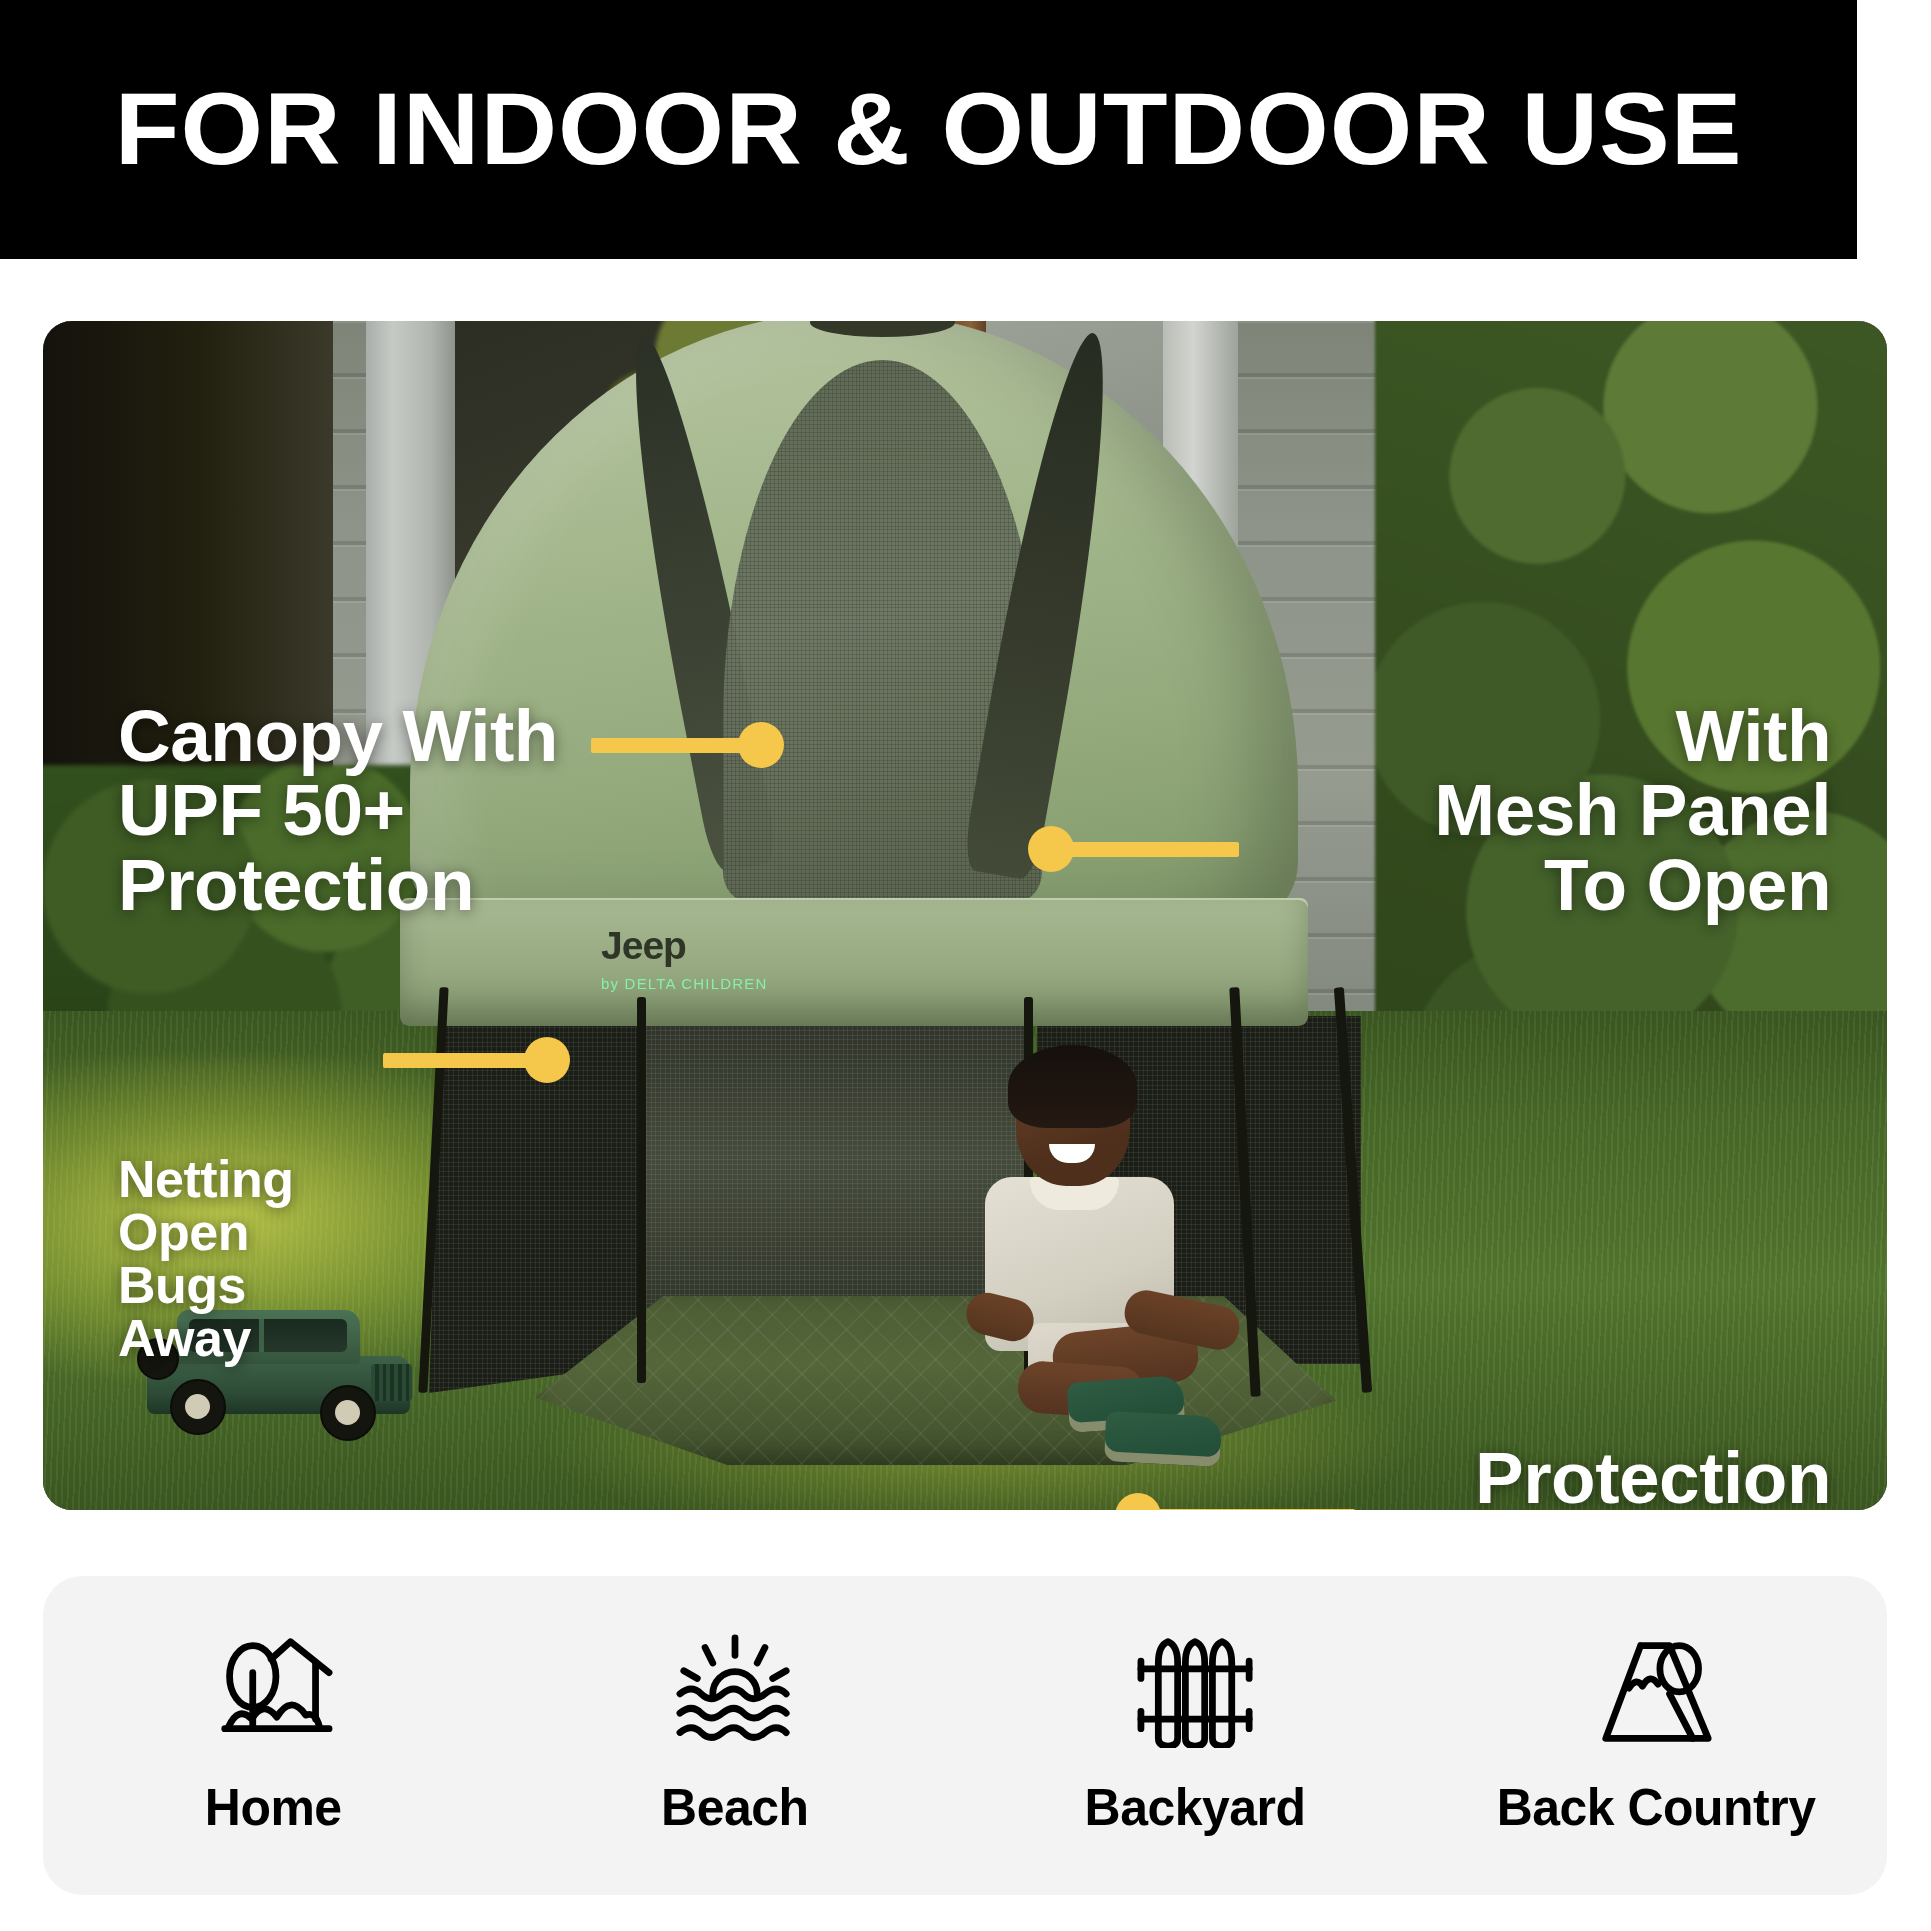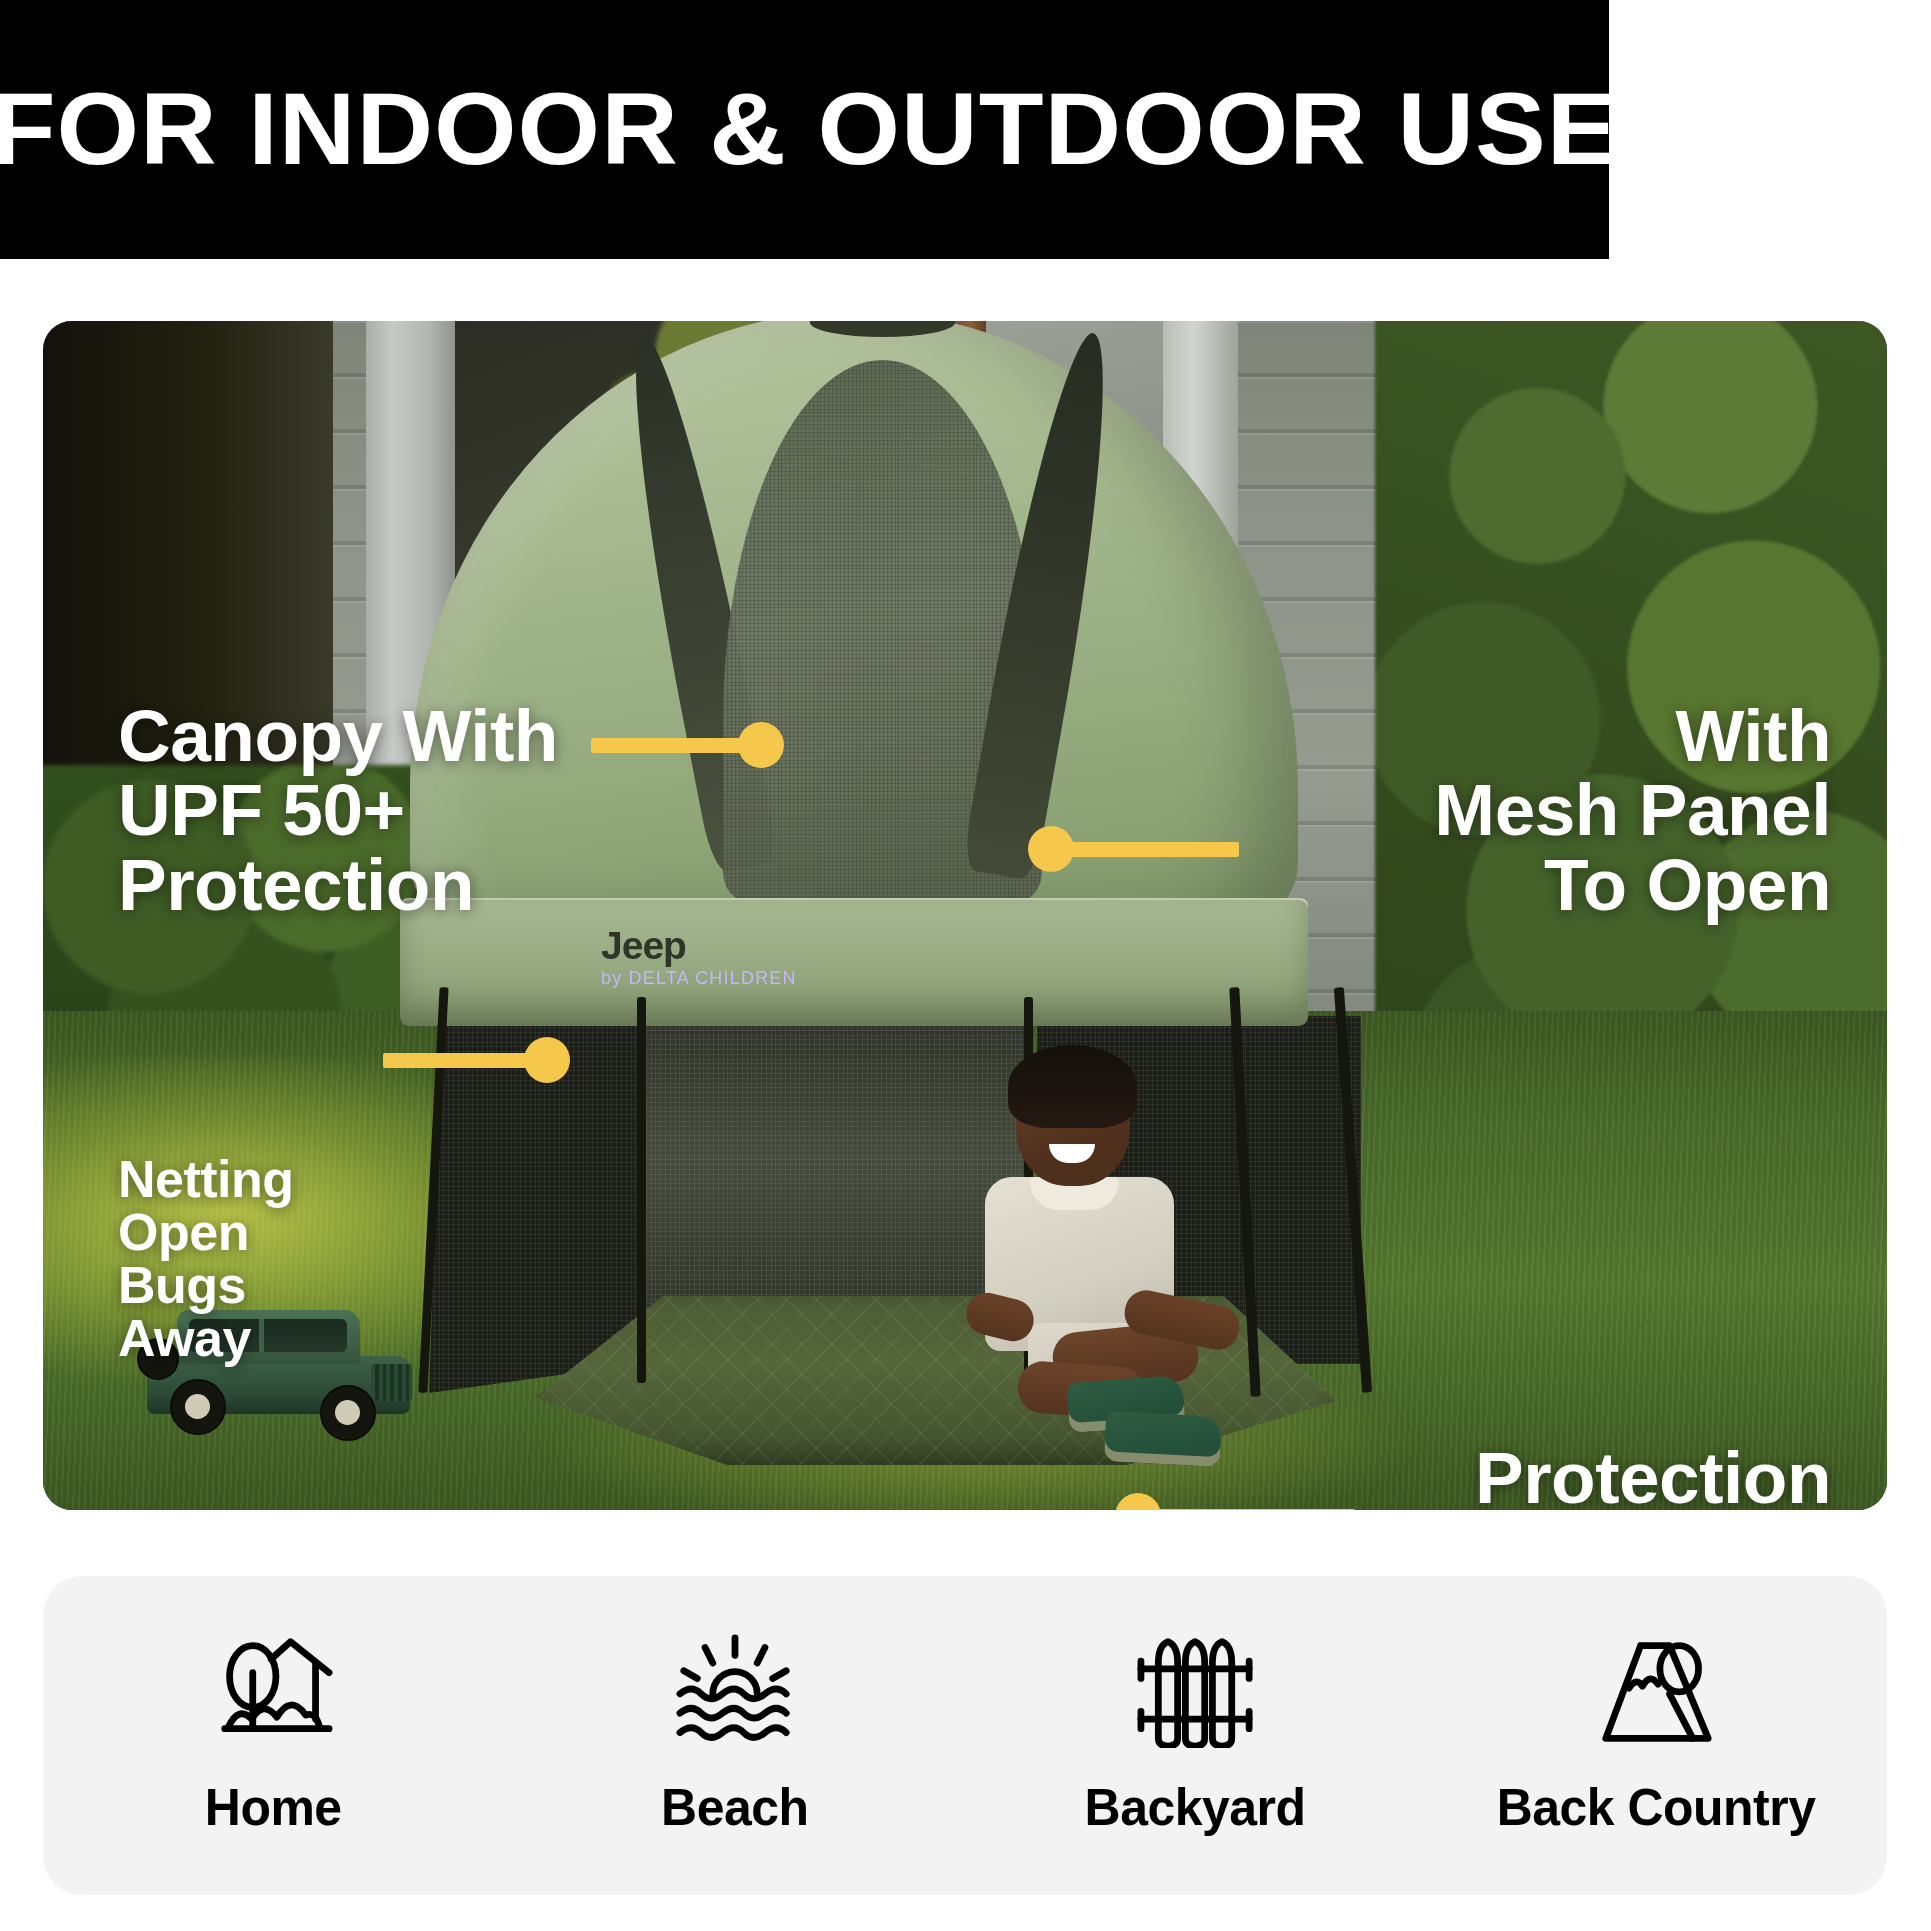--- a/index.html
+++ b/index.html
@@ -3,21 +3,21 @@
 <meta charset="utf-8">
 <style>
   * { margin:0; padding:0; box-sizing:border-box; }
   html,body { width:1931px; height:1931px; background:#ffffff;
     font-family:"Liberation Sans", sans-serif; overflow:hidden; }
 
   .page { position:relative; width:1931px; height:1931px; background:#fff; }
 
   
   .banner {
-    position:absolute; left:0; top:0; width:1609px; height:259px;
+    position:absolute; left:0; top:0; width:1857px; height:259px;
     background:#000000; display:flex; align-items:center; justify-content:center;
   }
   .banner-title {
     color:#ffffff; font-weight:bold; font-size:102px; letter-spacing:1px;
     font-family:"Liberation Sans", sans-serif;
     transform:scaleX(1.04); white-space:nowrap;
   }
 
   
   .photo {
@@ -164,22 +164,22 @@
     background:linear-gradient(180deg,#a6b891 0%, #96a981 55%, #7f9369 100%);
     border-radius:9.7px; box-shadow:inset 0 -15.4px 29px rgba(0,0,0,0.20);
   }
   .valance-top-edge {
     position:absolute; left:29px; top:577px; width:908px; height:15.4px;
     background:linear-gradient(180deg,#c1cfae,#a5b891); border-radius:7.7px;
   }
   .brand { position:absolute; left:230px; top:603px; color:#2f3527; }
   .brand-main { font-size:39px; font-weight:bold; letter-spacing:-1px;
     font-family:"Liberation Sans", sans-serif; }
-  .brand-sub { font-size:18px; letter-spacing:1.2px; margin-top:0;
-    font-family:"Liberation Sans", sans-serif; color:#c4b5fd; }
+  .brand-sub { font-size:15px; letter-spacing:1.2px; margin-top:7px;
+    font-family:"Liberation Sans", sans-serif; color:#86efac; }
 
   .mesh-wall {
     position:absolute; background:#1b1d17;
   }
   .mesh-wall::after {
     content:""; position:absolute; inset:0;
     background:repeating-linear-gradient(0deg, rgba(255,255,255,0.07) 0 1px, transparent 1px 4.8px),
                repeating-linear-gradient(90deg, rgba(255,255,255,0.07) 0 1px, transparent 1px 4.8px);
   }
   .mw-left  { left:58px;  top:705px; width:212px; height:367px;

